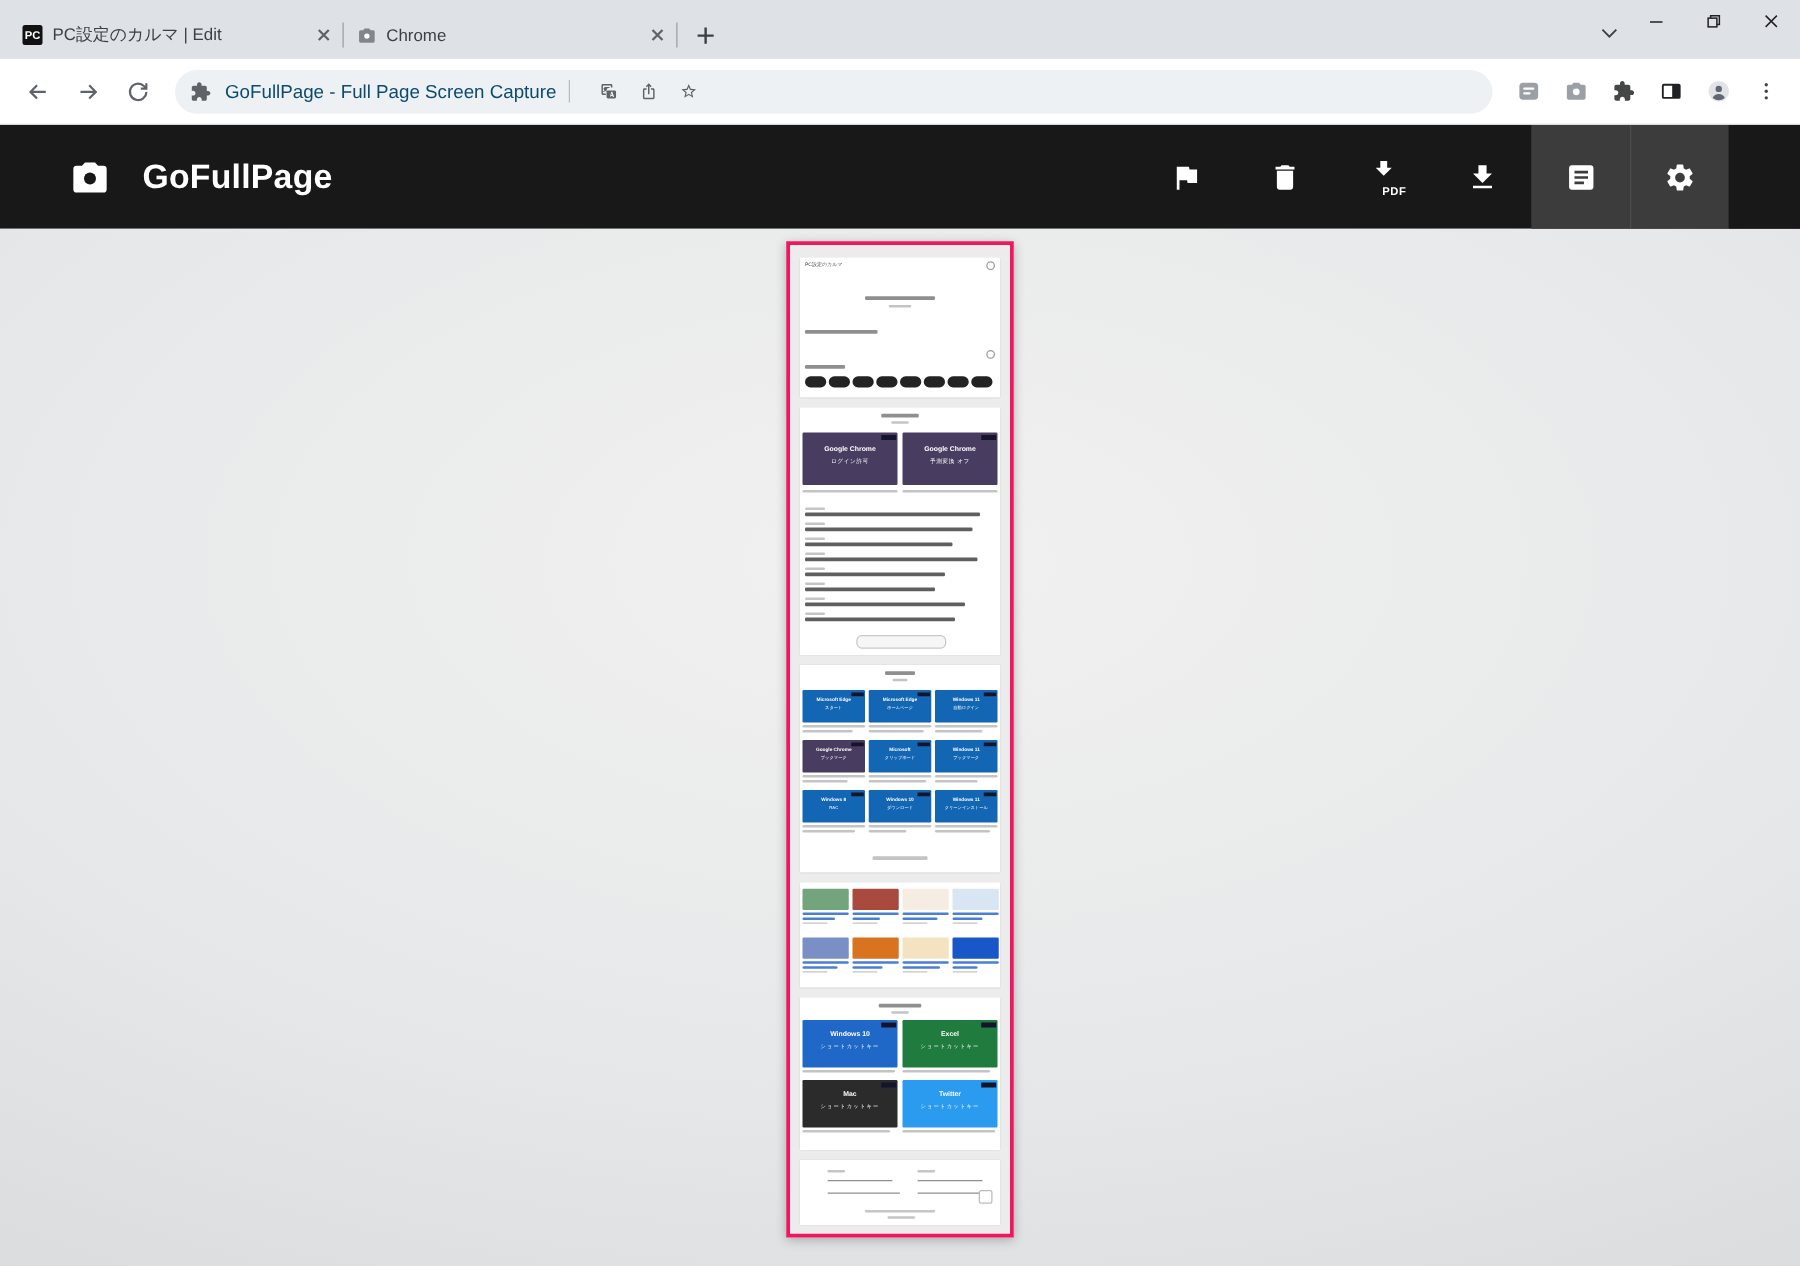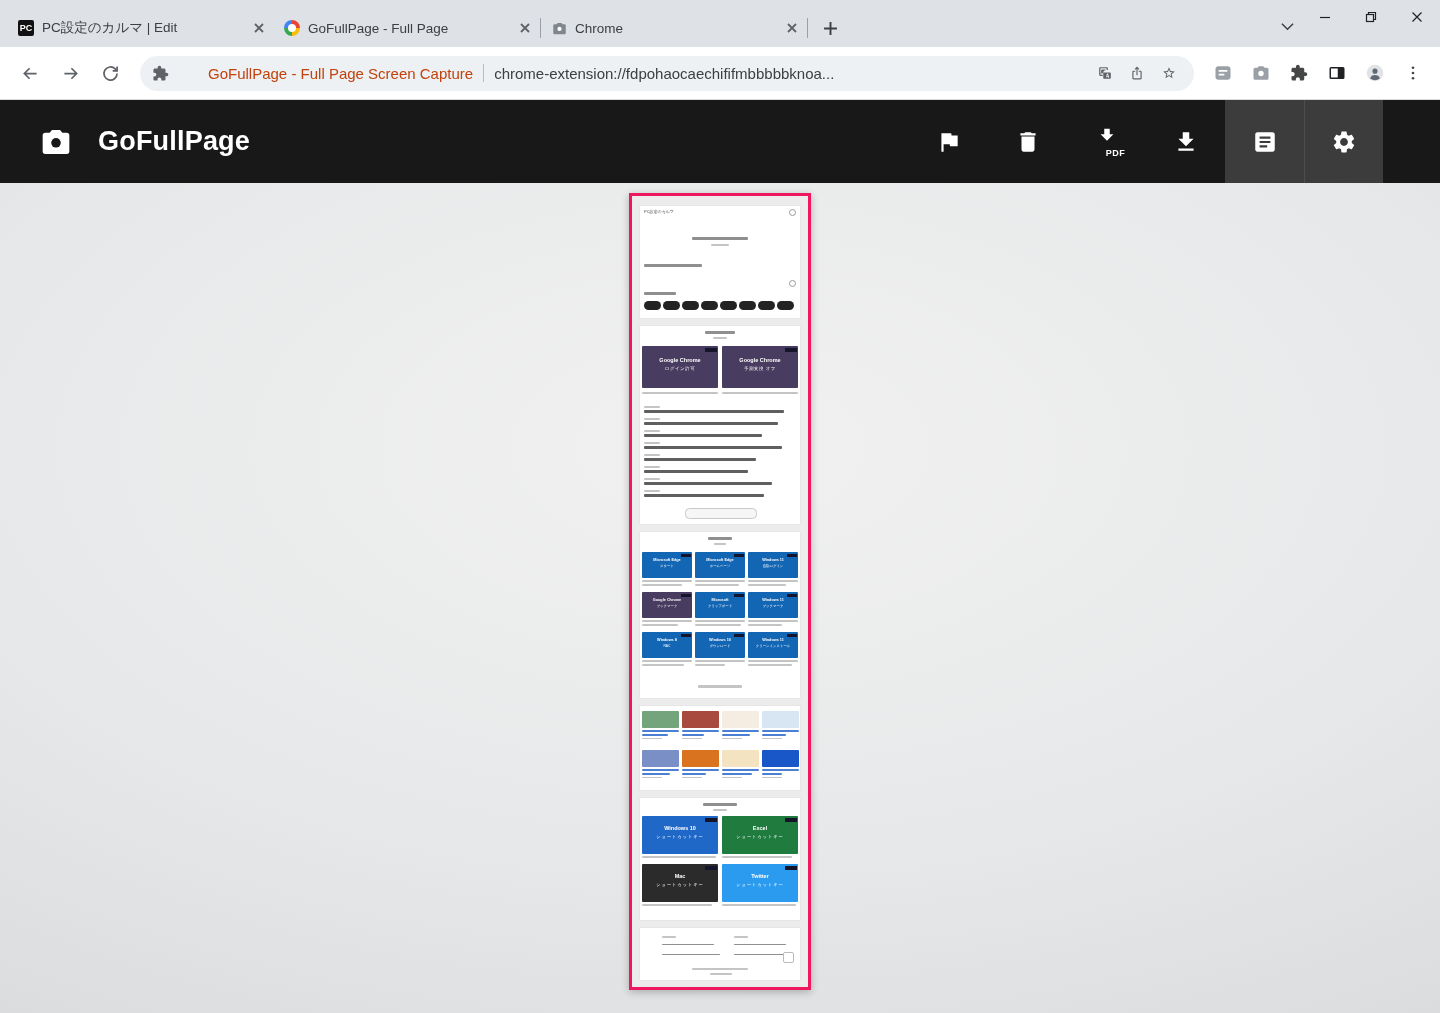--- a/index.html
+++ b/index.html
@@ -29,33 +29,33 @@
   .winctl svg{width:12px;height:12px;stroke:#202124;stroke-width:1.2;fill:none;}
 
   
   .toolbar{height:52px;background:#fff;display:flex;align-items:center;padding:0 10px;border-bottom:1px solid #d7dade;}
   .navbtn{width:34px;height:34px;border:none;background:transparent;display:flex;align-items:center;justify-content:center;flex:none;margin:0 3px;}
   .navbtn svg{width:21px;height:21px;stroke:#5f6368;stroke-width:2;fill:none;}
   .omnibox{flex:1;height:35px;background:#eef1f4;border-radius:18px;display:flex;align-items:center;
            margin:0 14px 0 10px;padding:0 12px;font-size:15px;color:#3c4043;min-width:0;}
   .omnibox .pz{width:17px;height:17px;flex:none;margin-right:11px;}
   .omnibox .pz svg{width:17px;height:17px;fill:#5f6368;}
-  .oname{white-space:nowrap;color:#c2410c;margin-left:28px;}
+  .oname{white-space:nowrap;color:#0c4a6e;}
   .odiv{width:1px;height:18px;background:#b8bcc0;margin:0 10px;flex:none;}
   .ourl{white-space:nowrap;overflow:hidden;color:#3c4043;flex:1;min-width:0;}
   .oicons{display:flex;gap:6px;flex:none;margin-left:8px;}
   .oicons .obtn{width:26px;height:26px;border:none;background:transparent;display:flex;align-items:center;justify-content:center;}
   .oicons svg{width:18px;height:18px;fill:#5f6368;}
   .tbright{display:flex;align-items:center;gap:8px;flex:none;margin-right:2px;}
   .tbright .obtn{width:30px;height:30px;border:none;background:transparent;display:flex;align-items:center;justify-content:center;}
   .tbright svg{width:20px;height:20px;fill:#5f6368;}
 
   
   .appbar{height:83px;background:#181818;display:flex;align-items:stretch;color:#fff;}
-  .brand{display:flex;align-items:center;padding-left:40px;gap:26px;}
+  .brand{display:flex;align-items:center;padding-left:56px;gap:26px;}
   .brand svg{width:32px;height:32px;fill:#fff;}
   .apptitle{font-size:27px;font-weight:bold;letter-spacing:.2px;}
   .appbtns{margin-left:auto;display:flex;align-items:stretch;}
   .abtn{width:79px;border:none;background:transparent;color:#fff;display:flex;flex-direction:column;align-items:center;justify-content:center;gap:2px;}
   .abtn svg{width:26px;height:26px;fill:#fff;}
   .editwrap{display:flex;align-items:center;margin-right:8px;}
   .editbtn{width:82px;height:50px;background:#040404;border:1px solid #2e2e2e;border-radius:4px;color:#fff;font-size:20px;font-family:inherit;}
   .abtn.lt{background:#3c3c3c;}
   .abtn.lt + .abtn.lt{border-left:1px solid #4d4d4d;}
   .pdftxt{font-size:9px;font-weight:bold;letter-spacing:.5px;margin-top:-2px;padding-left:18px;}
@@ -97,29 +97,20 @@
   <div class="tabstrip">
     <div class="tab">
       <span class="fav pc">PC</span>
       <span class="ttl">PC設定のカルマ | Edit</span>
       <span class="tclose">
           <svg viewBox="0 0 10 10">
             <path d="M1 1l8 8M9 1l-8 8"></path>
           </svg>
         </span>
     </div>
-    <div class="tab">
-      <span class="fav gfp"></span>
-      <span class="ttl">GoFullPage - Full Page</span>
-      <span class="tclose">
-          <svg viewBox="0 0 10 10">
-            <path d="M1 1l8 8M9 1l-8 8"></path>
-          </svg>
-        </span>
-    </div>
     <div class="tabsep"></div>
     <div class="tab">
       <span class="fav">
         <svg viewBox="0 0 24 24" width="15" height="15">
             <path fill="#80868b" d="M9 3L7.2 5H4a2 2 0 0 0-2 2v12a2 2 0 0 0 2 2h16a2 2 0 0 0 2-2V7a2 2 0 0 0-2-2h-3.2L15 3H9z"></path>
             <circle cx="12" cy="12.6" r="3.4" fill="#fff"></circle>
           </svg>
       </span>
       <span class="ttl">Chrome</span>
       <span class="tclose">
@@ -178,21 +169,20 @@
         </svg>
       </button>
     <div class="omnibox">
       <span class="pz">
         <svg viewBox="0 0 24 24">
             <path d="M20.5 11H19V7c0-1.1-.9-2-2-2h-4V3.5C13 2.12 11.88 1 10.5 1S8 2.12 8 3.5V5H4c-1.1 0-1.99.9-1.99 2v3.8H3.5c1.49 0 2.7 1.21 2.7 2.7s-1.21 2.7-2.7 2.7H2V20c0 1.1.9 2 2 2h3.8v-1.5c0-1.49 1.21-2.7 2.7-2.7 1.49 0 2.7 1.21 2.7 2.7V22H17c1.1 0 2-.9 2-2v-4h1.5c1.38 0 2.5-1.12 2.5-2.5S21.88 11 20.5 11z"></path>
           </svg>
       </span>
       <span class="oname">GoFullPage - Full Page Screen Capture</span>
       <span class="odiv"></span>
-      <span class="ourl">chrome-extension://fdpohaocaechififmbbbbbknoa...</span>
       <span class="oicons">
         <button class="obtn">
           <svg viewBox="0 0 24 24">
               <path d="M4 2h11a2 2 0 0 1 2 2v3h-2V5a1 1 0 0 0-1-1H5a1 1 0 0 0-1 1v9a1 1 0 0 0 1 1h3v2H4a2 2 0 0 1-2-2V4a2 2 0 0 1 2-2zm2 4h7v1.6h-2.7c-.3 1.2-.9 2.3-1.7 3.2.6.4 1.3.8 2 1l-.6 1.5c-1-.4-1.8-.9-2.6-1.5-.8.6-1.7 1.1-2.6 1.5L4.2 11.8c.7-.3 1.4-.6 2-1C5.4 9.9 4.9 8.8 4.6 7.6H6V6zm5 5h9a2 2 0 0 1 2 2v7a2 2 0 0 1-2 2h-9a2 2 0 0 1-2-2v-7a2 2 0 0 1 2-2zm1.6 9h1.7l.5-1.4h2.4l.5 1.4h1.7L17 12.8h-1.6L13.6 20zm2.7-2.8l.7-2.2.7 2.2h-1.4z"></path>
             </svg>
         </button>
         <button class="obtn">
           <svg viewBox="0 0 24 24">
               <path d="M16 5l-1.42 1.42-1.59-1.59V16h-1.98V4.83L9.42 6.42 8 5l4-4 4 4zm4 5v11c0 1.1-.9 2-2 2H6c-1.11 0-2-.9-2-2V10c0-1.11.89-2 2-2h3v2H6v11h12V10h-3V8h3c1.1 0 2 .89 2 2z"></path>
             </svg>

